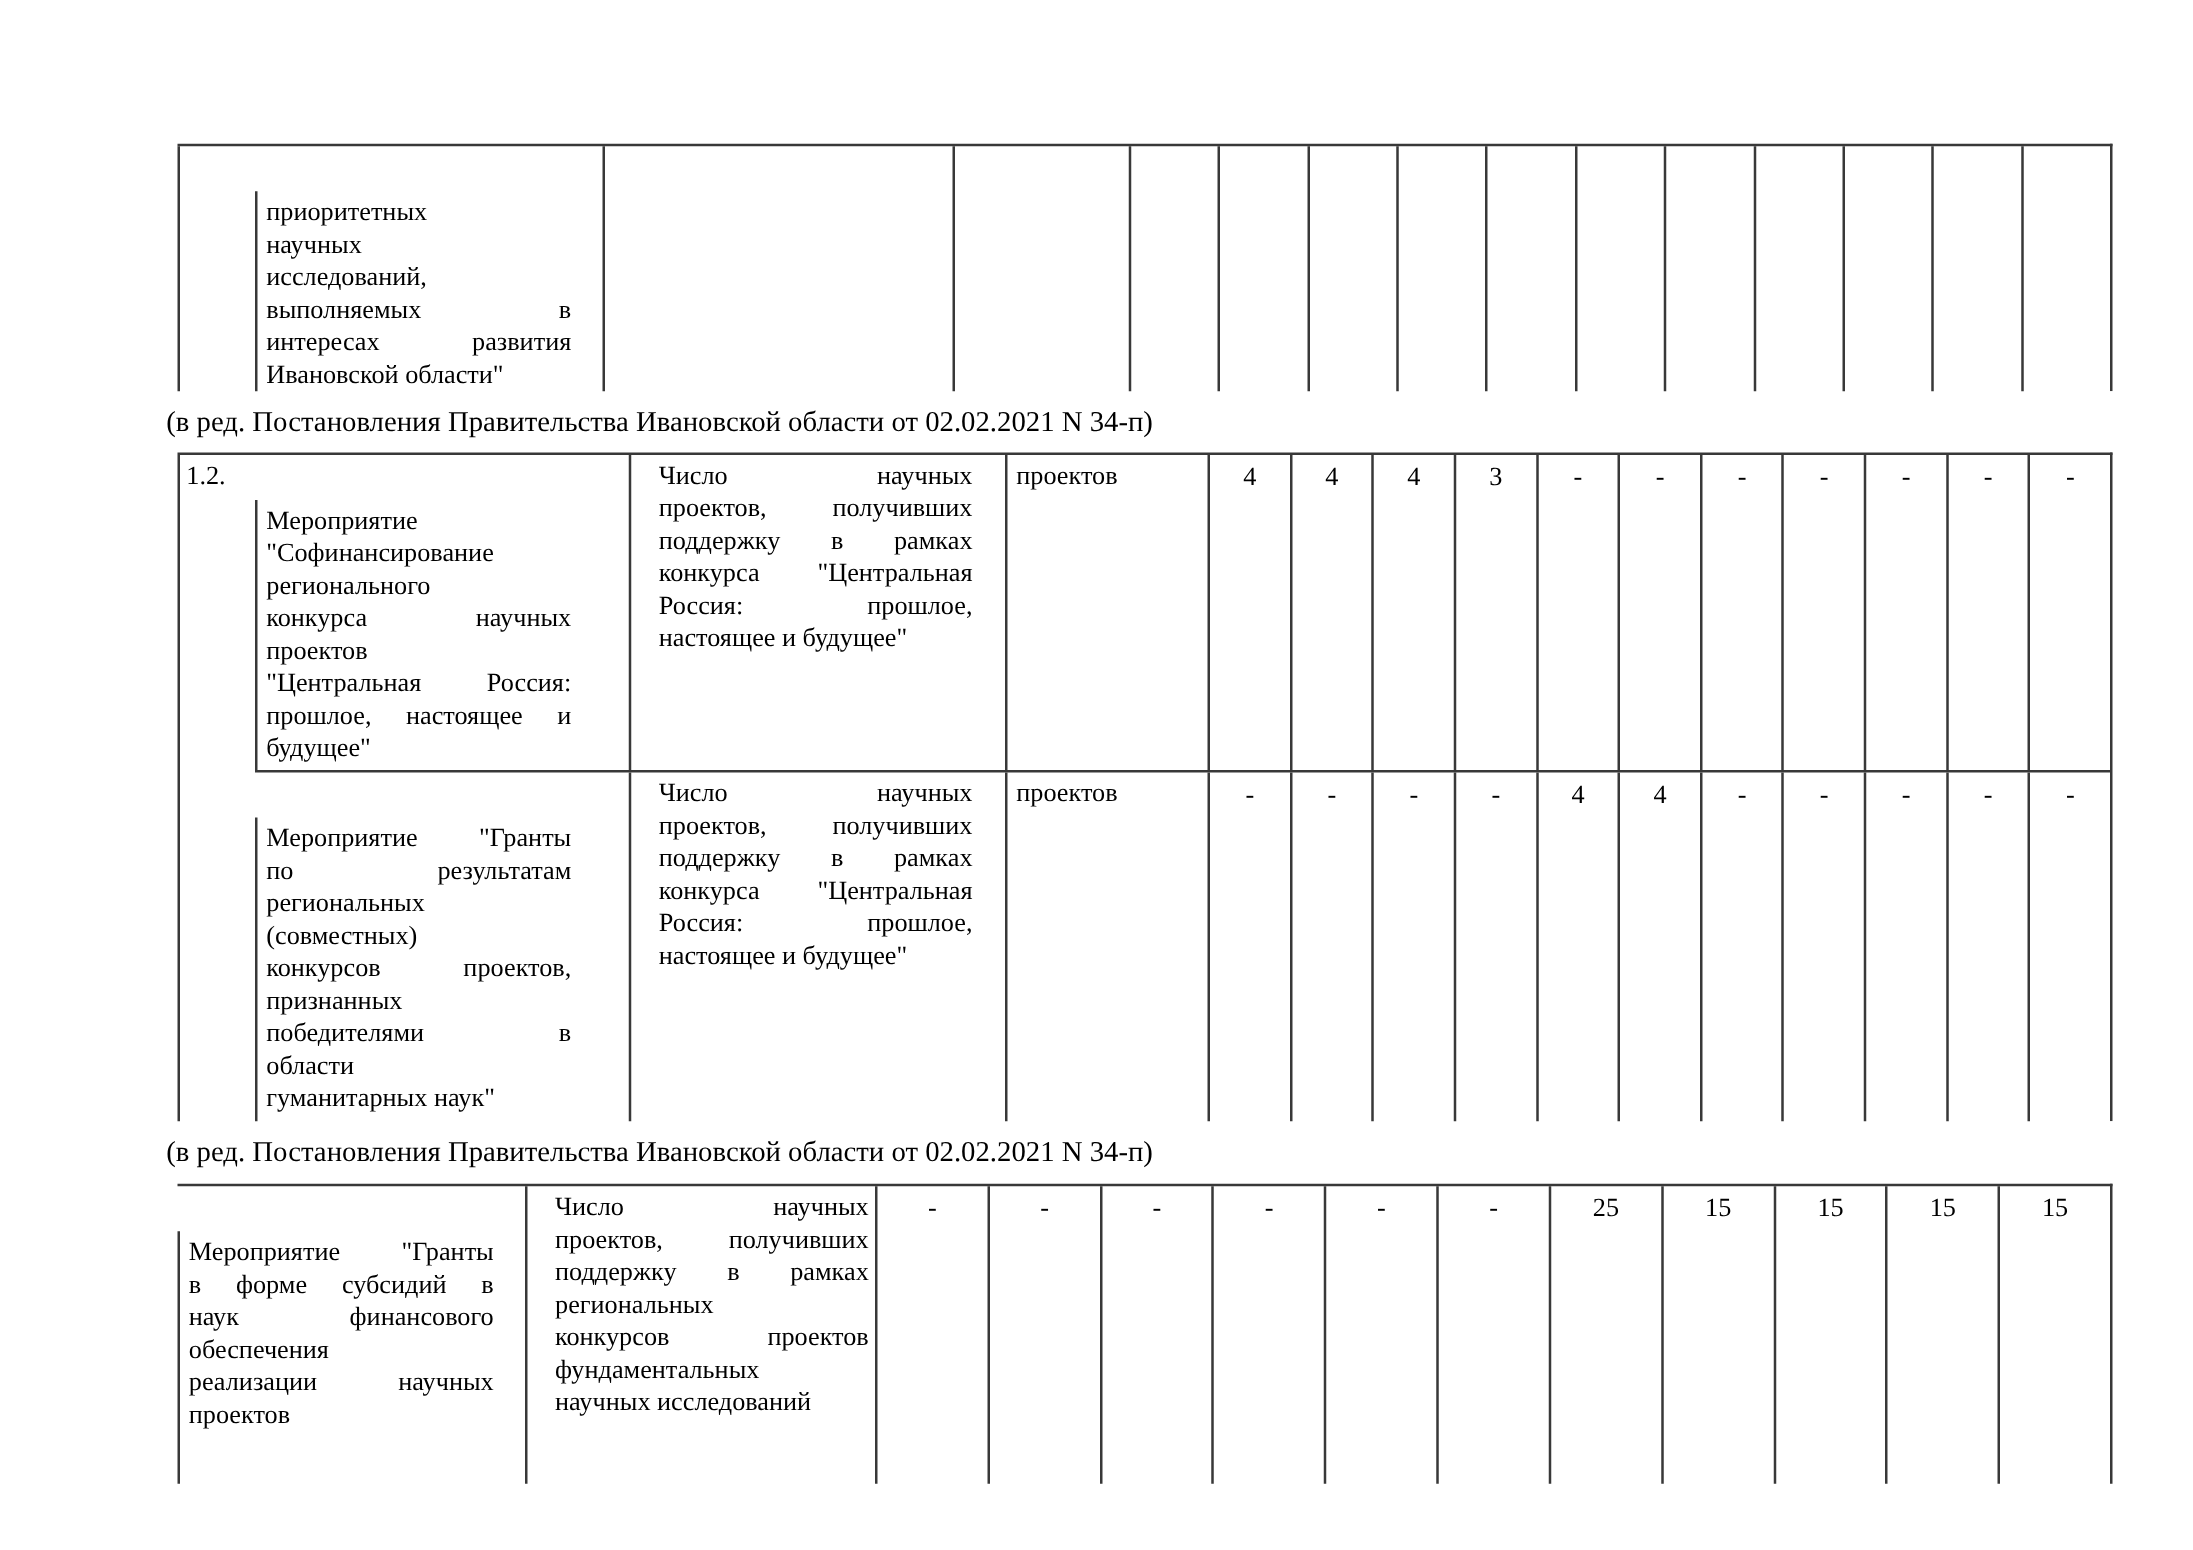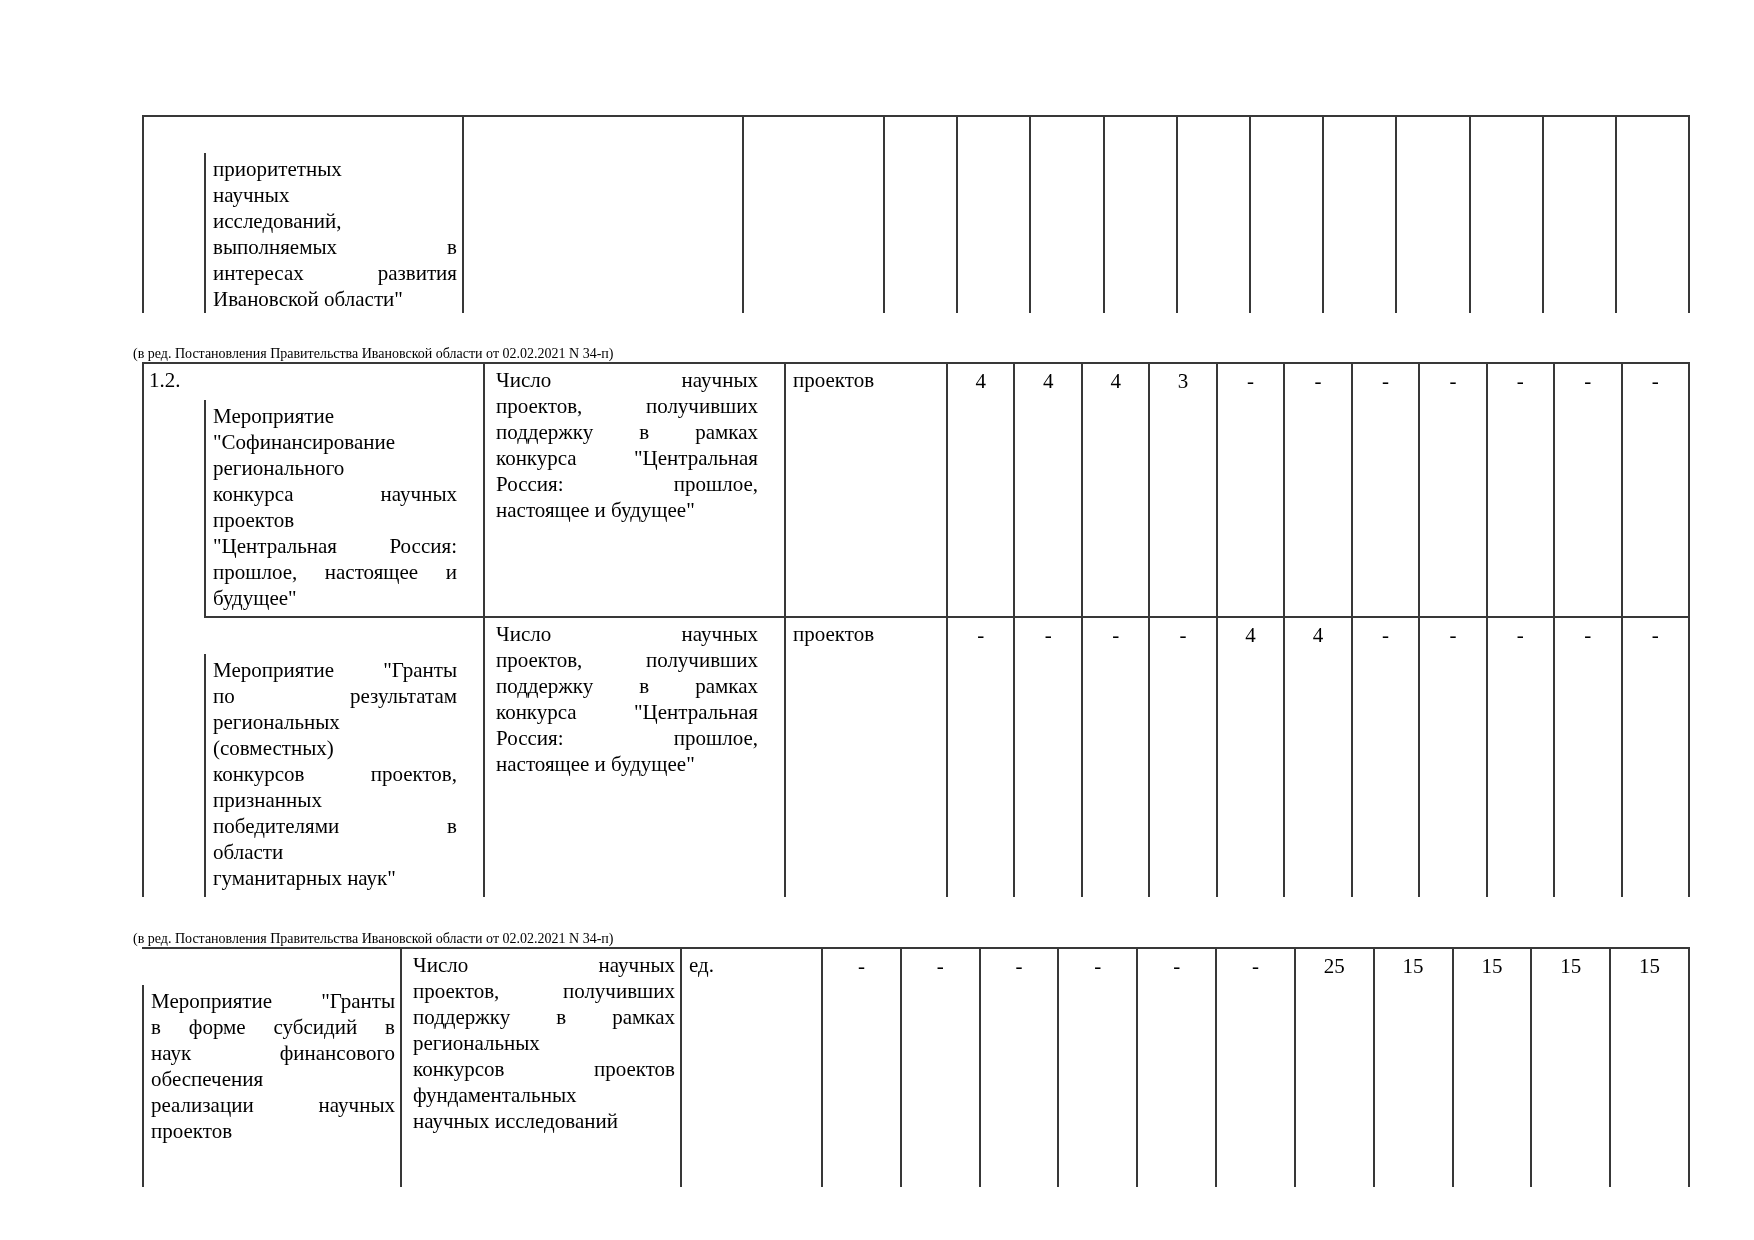--- a/index.html
+++ b/index.html
@@ -34,21 +34,21 @@
   .cell {
     box-sizing:border-box;
     border-left:2px solid #383838;
     font-size:21px;
     line-height:26px;
     padding:3px 5px 0 6px;
     overflow:hidden;
   }
   .c-num  { width:62px;  padding-left:5px; }
   .c-name { width:258px; padding-left:7px;margin-top:36px; }
-  .c-ind  { width:280px; padding-left:11px; }
+  .c-ind  { width:280px; padding-left:22px;margin-left:20px; }
   .c-unit { width:141px; padding-left:7px; }
   .vals   { flex:1; display:flex; padding:0; border-left:none; }
   .c-val  {
     flex:1;
     box-sizing:border-box;
     border-left:2px solid #383838;
     font-size:21px;
     line-height:26px;
     padding:4px 0 0;
     text-align:center;
@@ -62,22 +62,22 @@
   .subrow-a { height:253px; }
   .subrow-b { height:282px; border-top:2px solid #383838; box-sizing:border-box; }
 
   
   .jl { text-align:justify; text-align-last:justify; }
 
   
   .note {
     height:49px;
     display:flex;
-    align-items:flex-end;
-    font-size:14px;
+    align-items:center;
+    font-size:23px;
     background:#fff;
   }
   .note-2 { height:50px; }
 </style>
 </head>
 <body>
 
 <div class="page">
   <div class="content">
 
@@ -202,21 +202,20 @@
         </div>
       <div class="cell c-ind">
           <div class="jl">Число научных</div>
           <div class="jl">проектов, получивших</div>
           <div class="jl">поддержку в рамках</div>
           <div class="jl">региональных</div>
           <div class="jl">конкурсов проектов</div>
           <div class="jl">фундаментальных</div>
           <div>научных исследований</div>
         </div>
-      <div class="cell c-unit">ед.</div>
       <div class="vals">
           <div class="c-val">-</div>
           <div class="c-val">-</div>
           <div class="c-val">-</div>
           <div class="c-val">-</div>
           <div class="c-val">-</div>
           <div class="c-val">-</div>
           <div class="c-val">25</div>
           <div class="c-val">15</div>
           <div class="c-val">15</div>

